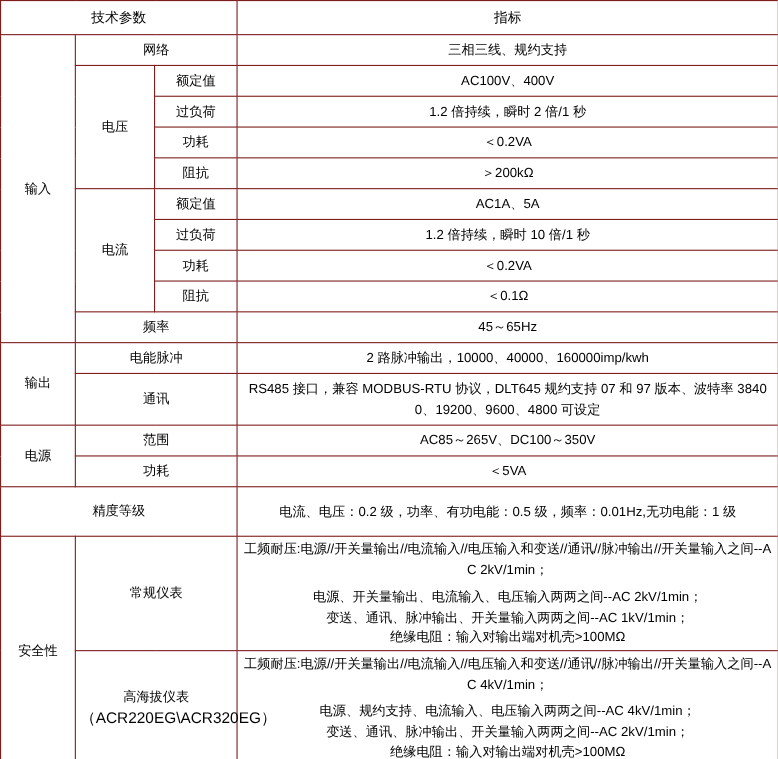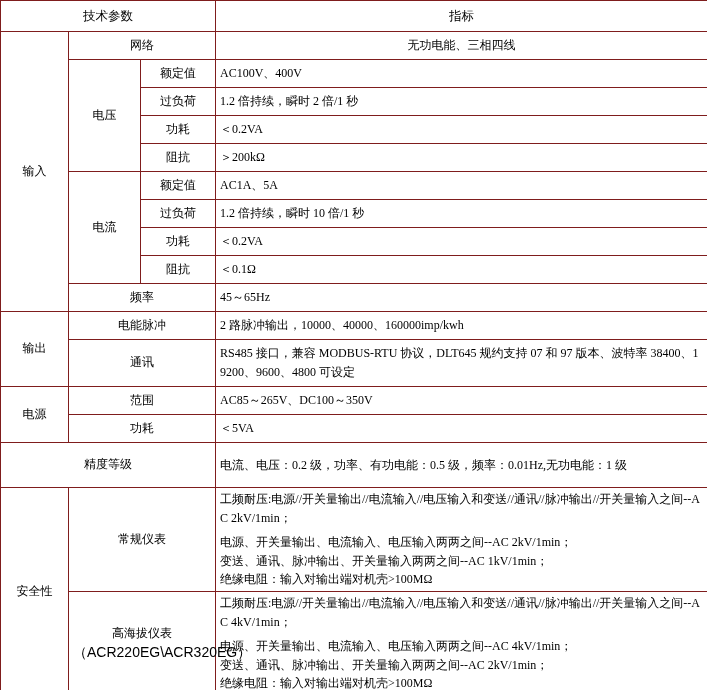--- a/index.html
+++ b/index.html
@@ -23,23 +23,22 @@
   #spec-table td {
     border: 1px solid #7f1d1d;
     padding: 2px 4px;
     vertical-align: middle;
     word-break: break-all;
   }
   td.c {
     text-align: center;
   }
   td.l {
-    text-align: left;
+    text-align: center;
     padding-left: 6px;
-    font-family: Liberation Serif, serif;
   }
   .hdr {
     text-align: center;
     font-size: 12.5px;
     height: 26px;
   }
   .row-std { height: 23px; margin-top: 18px; }
   .multi { line-height: 1.55; }
   .sub {
     font-size: 14px;
@@ -59,21 +58,21 @@
   </colgroup>
   <tbody>
     <tr>
       <td class="c hdr" colspan="3">技术参数</td>
       <td class="c hdr">指标</td>
     </tr>
 
     <tr>
       <td class="c" rowspan="10">输入</td>
       <td class="c row-std" colspan="2">网络</td>
-      <td class="c row-std">无功电能、三相四线</td>
+      <td class="c row-std">三相三线、规约支持</td>
     </tr>
 
     <tr>
       <td class="c" rowspan="4">电压</td>
       <td class="c row-std">额定值</td>
       <td class="l row-std">AC100V、400V</td>
     </tr>
     <tr>
       <td class="c row-std">过负荷</td>
       <td class="l row-std">1.2 倍持续，瞬时 2 倍/1 秒</td>
@@ -147,20 +146,20 @@
       </td>
     </tr>
     <tr>
       <td class="c" colspan="2">
         <span>高海拔仪表</span>
         <span class="sub">（ACR220EG\ACR320EG）</span>
       </td>
       <td class="l multi" style="height:96px">
         <div>工频耐压:电源//开关量输出//电流输入//电压输入和变送//通讯//脉冲输出//开关量输入之间--AC 4kV/1min；</div>
         <div style="height:6px"></div>
-        <div>电源、开关量输出、电流输入、电压输入两两之间--AC 4kV/1min；</div>
+        <div>电源、规约支持、电流输入、电压输入两两之间--AC 4kV/1min；</div>
         <div>变送、通讯、脉冲输出、开关量输入两两之间--AC 2kV/1min；</div>
         <div>绝缘电阻：输入对输出端对机壳&gt;100MΩ</div>
       </td>
     </tr>
 
   </tbody>
 </table>
 
 </body></html>

